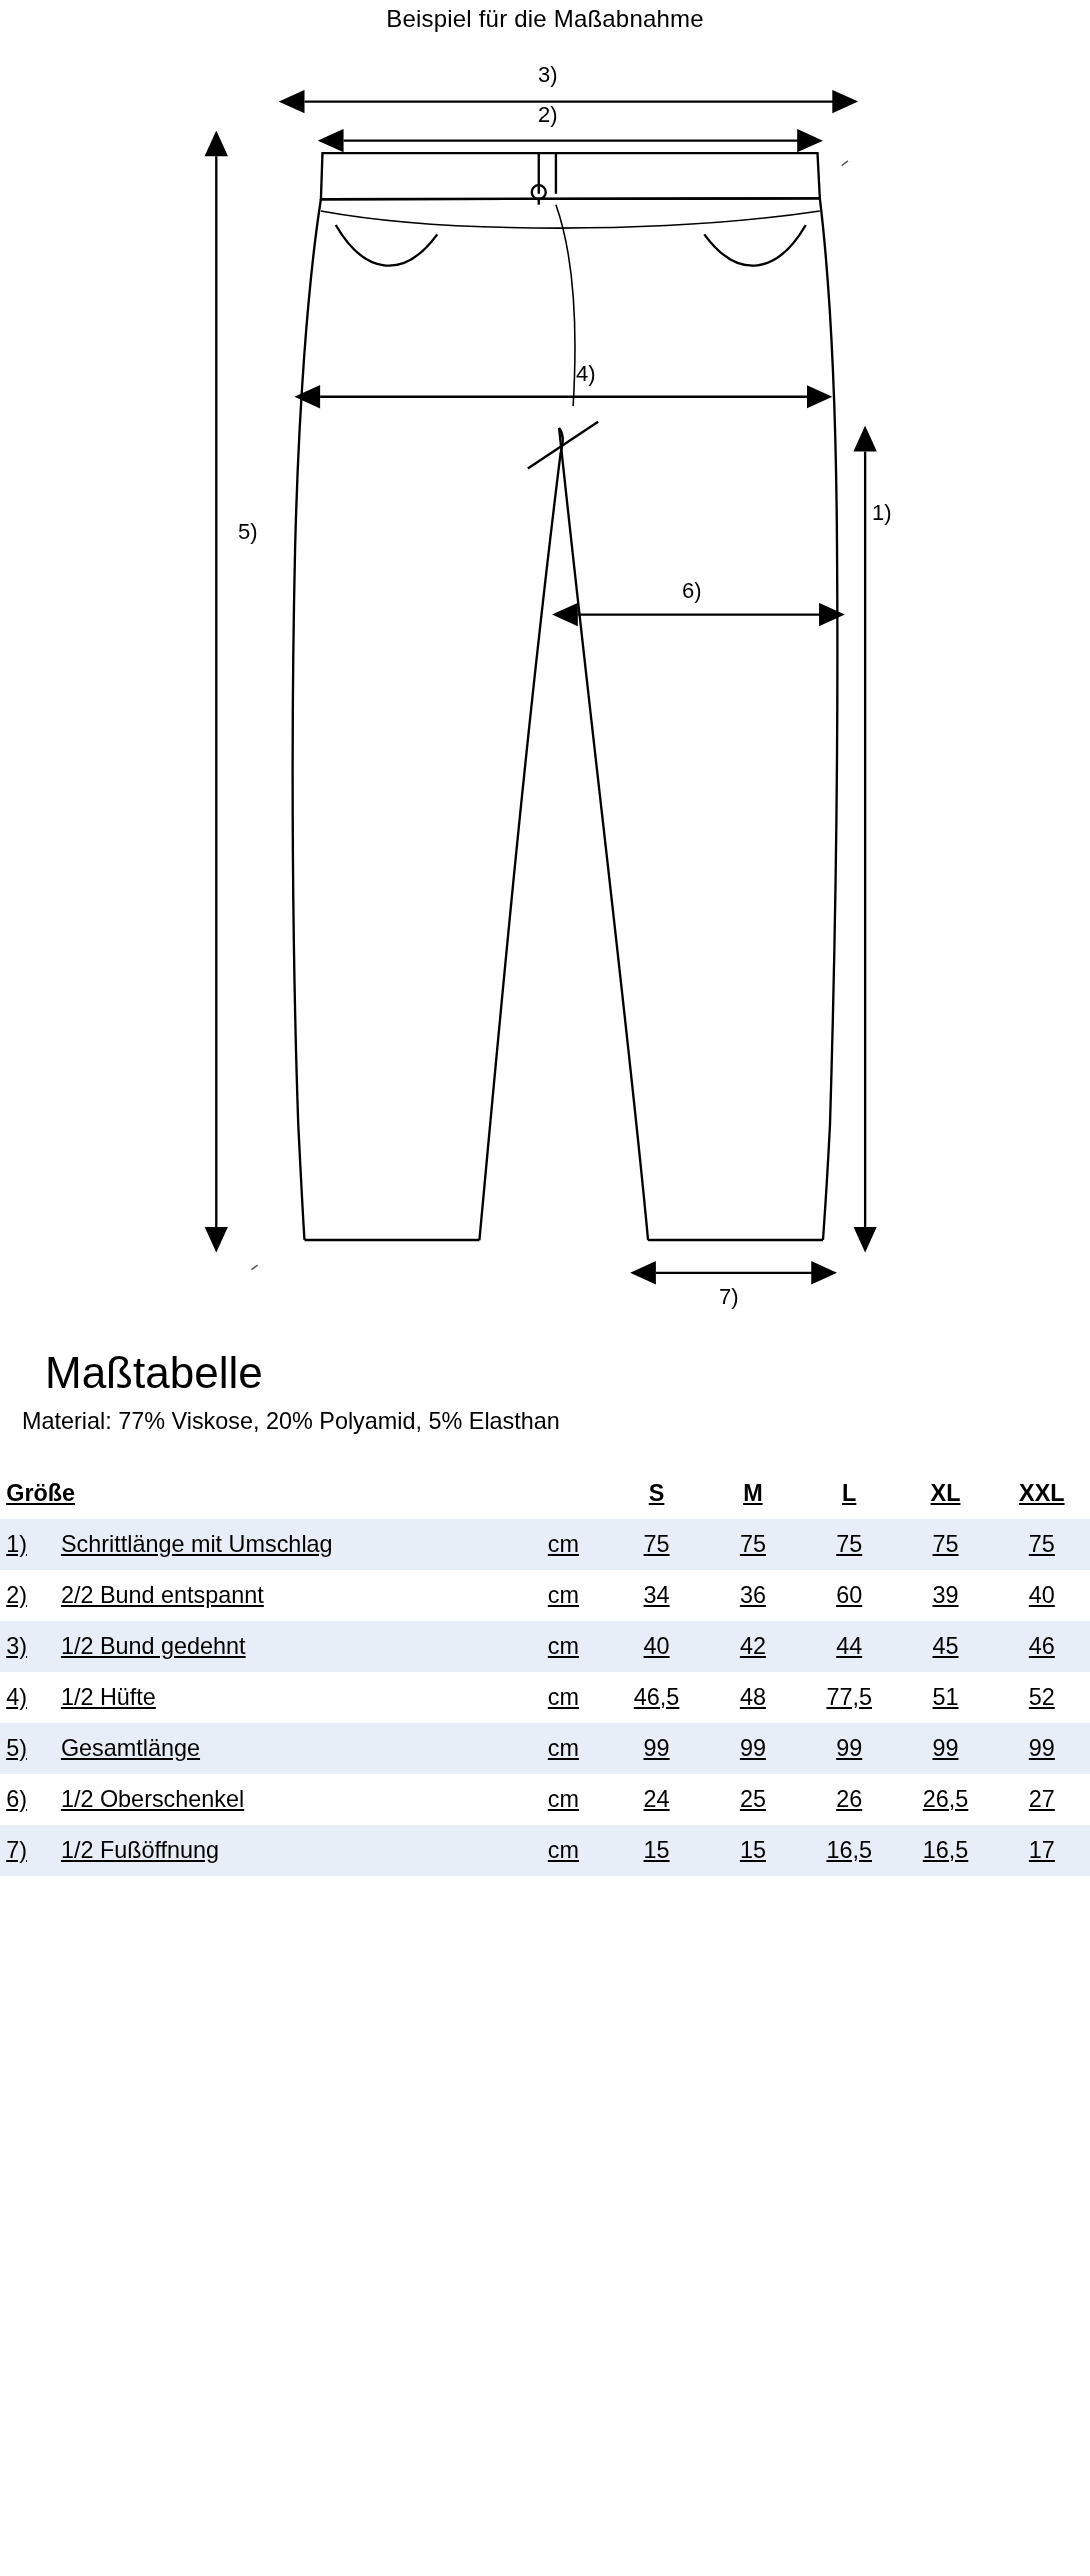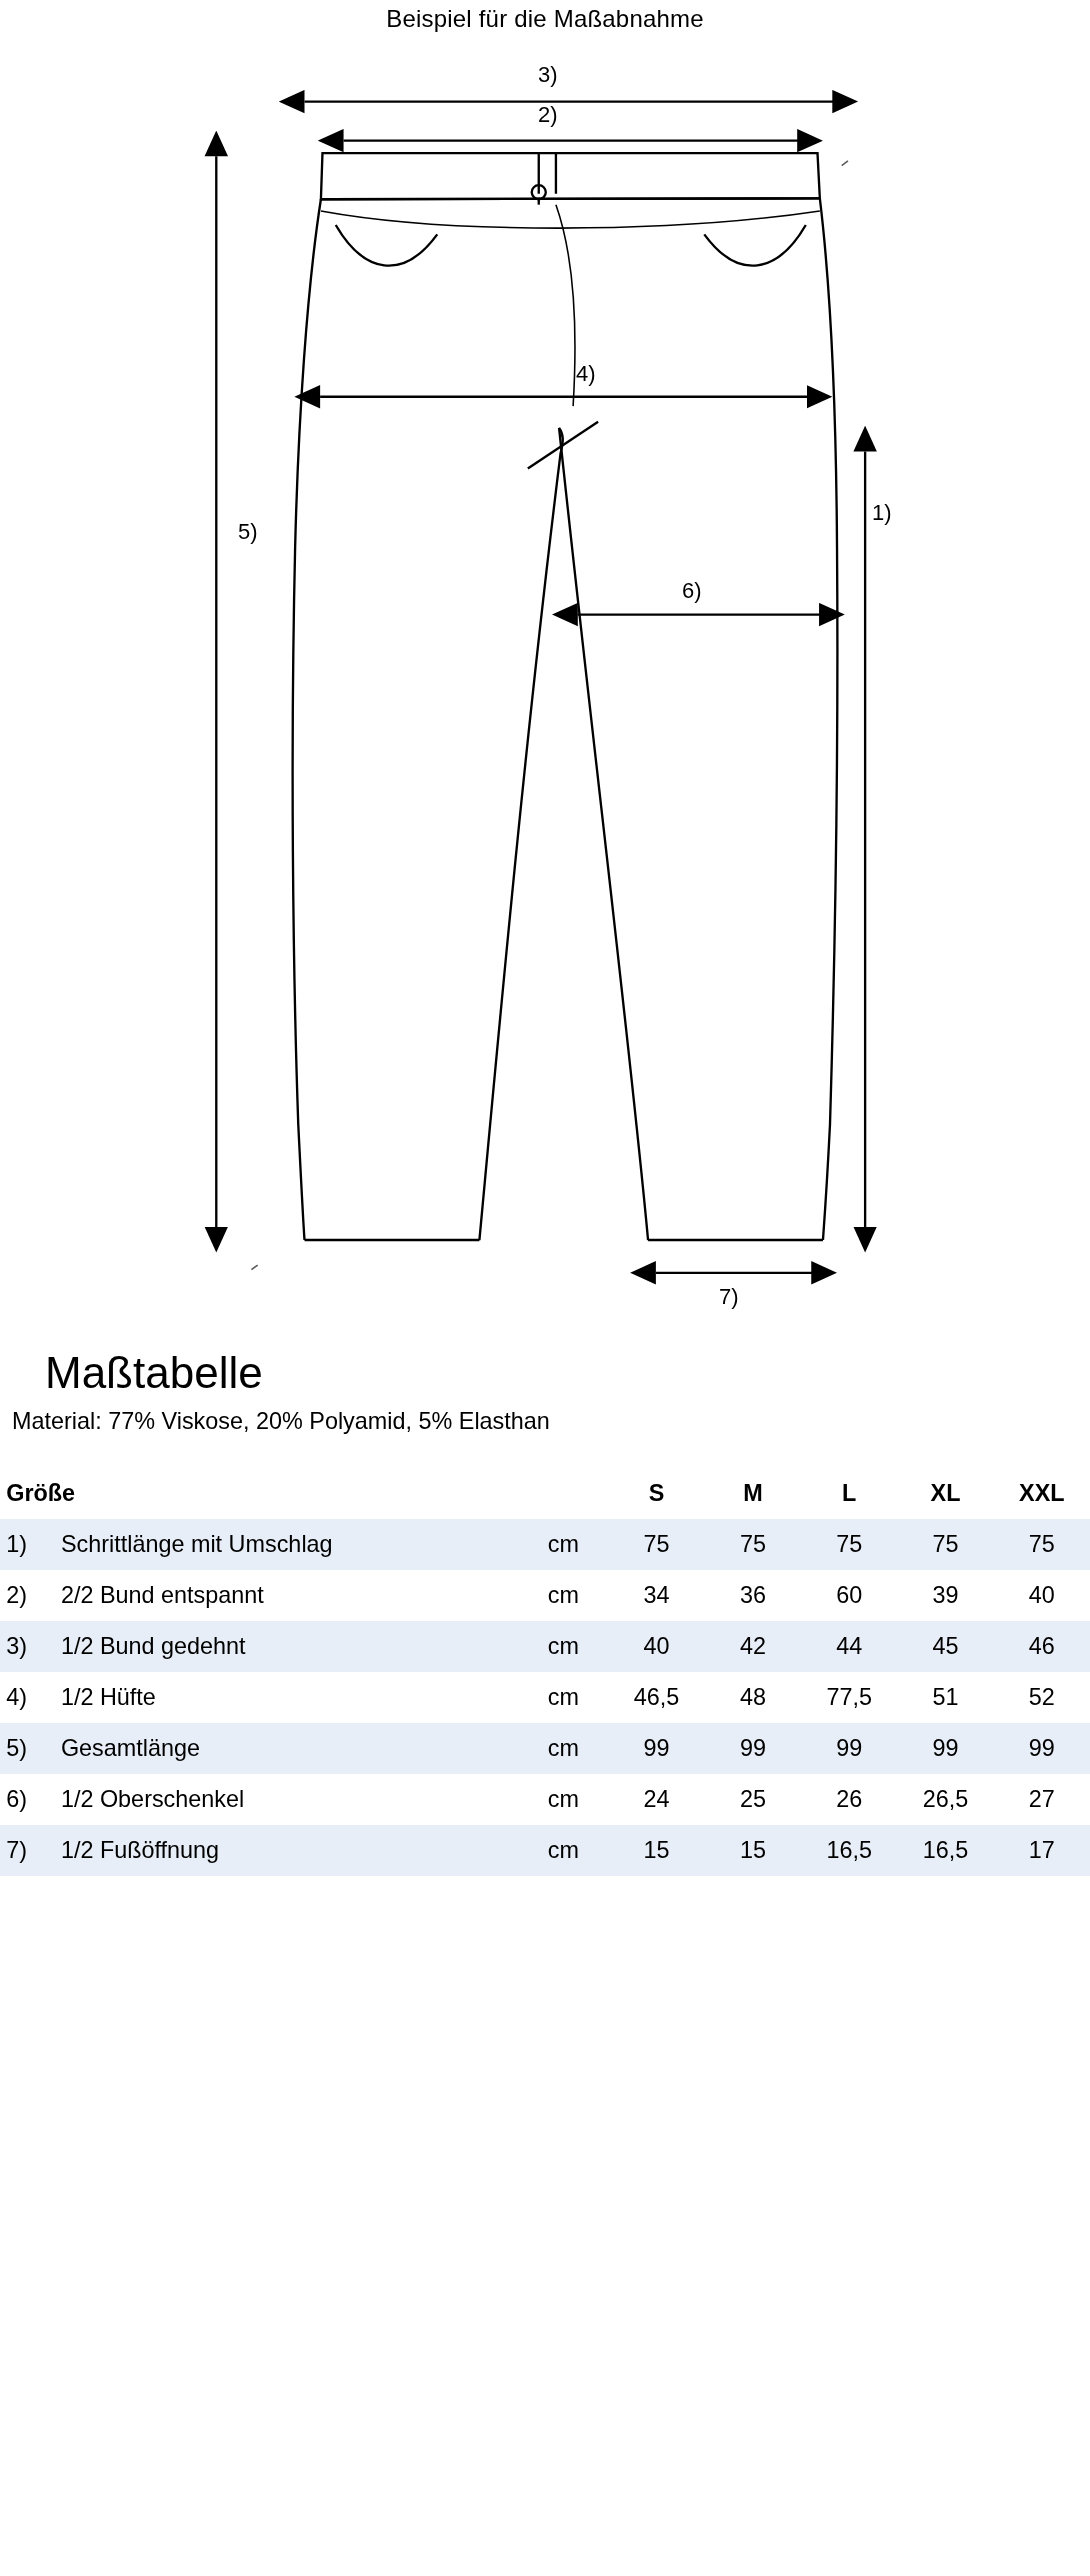--- a/index.html
+++ b/index.html
@@ -72,30 +72,31 @@
     top: 0;
   }
   .meta-code {
     font-size: 17px;
     position: absolute;
     left: 500px;
     top: 4.7px;
     letter-spacing: 0.2px;
   }
   .material {
-    padding-left: 12px;
+    padding-left: 22px;
     font-size: 23.4px;
     margin-top: 12.5px;
   }
 
   table.sizes {
     margin-top: 33px;
     border-collapse: collapse;
     width: 1090px;
     font-size: 23.4px;
+    text-decoration: underline;
   }
   table.sizes th, table.sizes td {
     padding: 0;
     height: 51px;
     vertical-align: middle;
   }
   .hdr-row th {
     font-weight: bold;
     background: #ffffff;
   }

